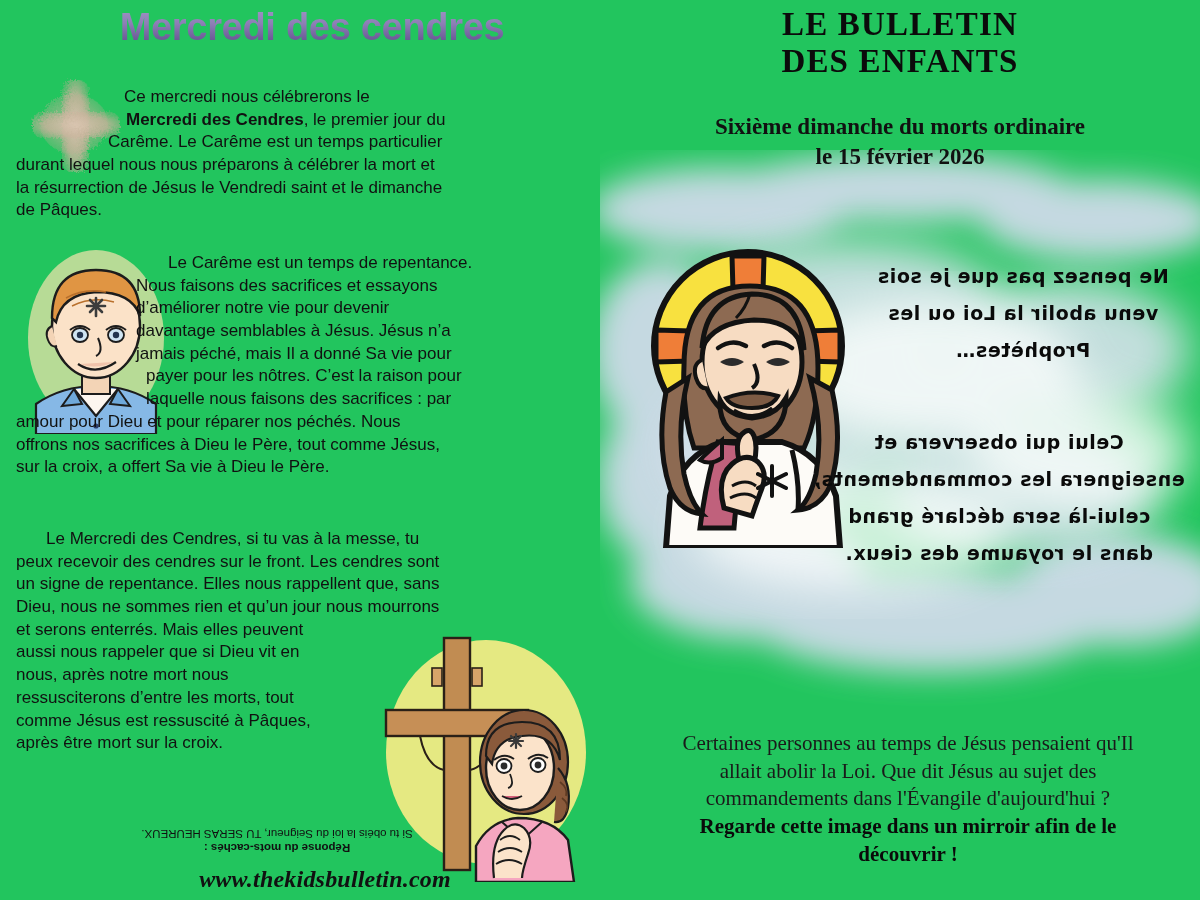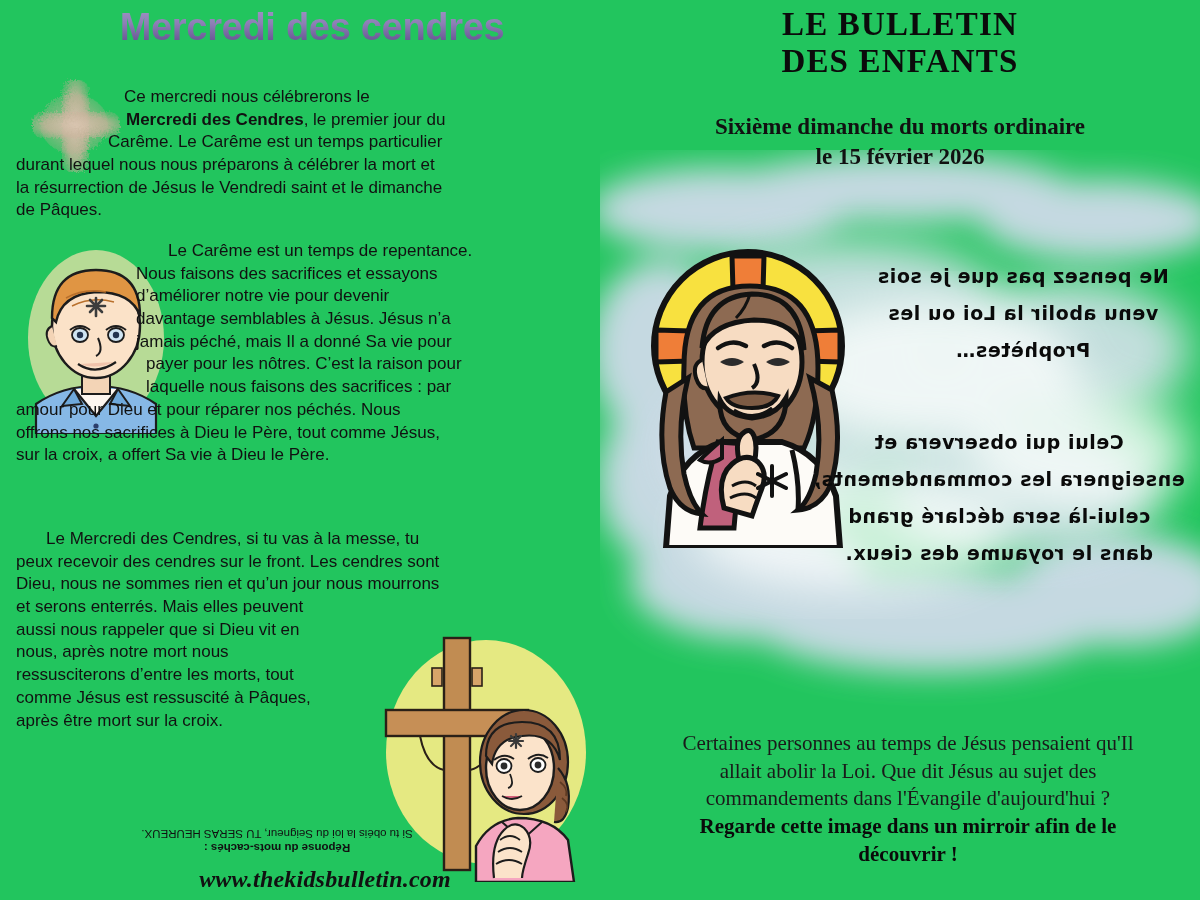--- a/index.html
+++ b/index.html
@@ -29,21 +29,21 @@
     position:absolute;font-size:17px;line-height:1.335;
     color:#111;text-align:left;
   }
   .body-text b{font-weight:bold;}
   .p1{left:16px;top:86px;width:570px;}
   .p1 .ln{display:block;white-space:nowrap;}
   .p1 .ln.i1{padding-left:108px;}
   .p1 .ln.i2{padding-left:110px;}
   .p1 .ln.i3{padding-left:92px;}
 
-  .p2{left:16px;top:240px;width:570px;}
+  .p2{left:16px;top:252px;width:570px;}
   .p2 .ln{display:block;white-space:nowrap;}
   .p2 .ln.ind{padding-left:152px;}
   .p2 .ln.ind2{padding-left:130px;}
   .p2 .ln.ind3{padding-left:120px;}
 
   .p3{left:16px;top:528px;width:570px;}
   .p3 .ln{display:block;white-space:nowrap;}
   .p3 .ln.first{padding-left:30px;}
 
   
@@ -188,20 +188,21 @@
       <span class="ln ind2">payer pour les nôtres. C’est la raison pour</span>
       <span class="ln ind2">laquelle nous faisons des sacrifices : par</span>
       <span class="ln">amour pour Dieu et pour réparer nos péchés. Nous</span>
       <span class="ln">offrons nos sacrifices à Dieu le Père, tout comme Jésus,</span>
       <span class="ln">sur la croix, a offert Sa vie à Dieu le Père.</span>
     </div>
 
     <div class="body-text p3">
       <span class="ln first">Le Mercredi des Cendres, si tu vas à la messe, tu</span>
       <span class="ln">peux recevoir des cendres sur le front. Les cendres sont</span>
+      <span class="ln">un signe de repentance. Elles nous rappellent que, sans</span>
       <span class="ln">Dieu, nous ne sommes rien et qu’un jour nous mourrons</span>
       <span class="ln">et serons enterrés. Mais elles peuvent</span>
       <span class="ln">aussi nous rappeler que si Dieu vit en</span>
       <span class="ln">nous, après notre mort nous</span>
       <span class="ln">ressusciterons d’entre les morts, tout</span>
       <span class="ln">comme Jésus est ressuscité à Pâques,</span>
       <span class="ln">après être mort sur la croix.</span>
     </div>
 
     <div class="cross-pic">

